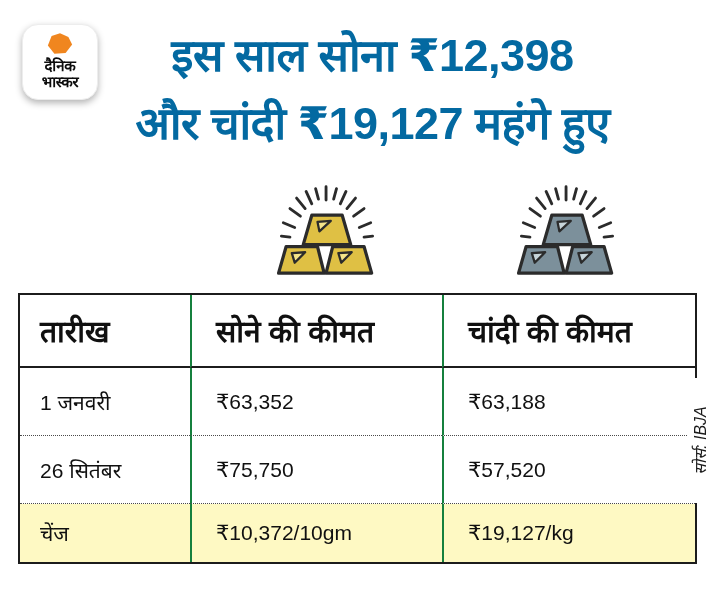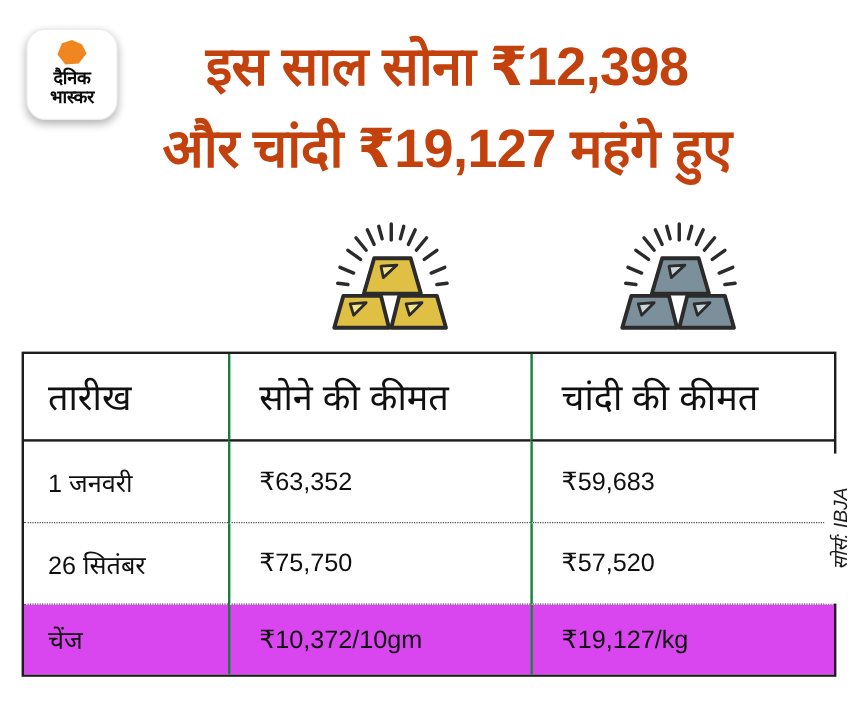--- a/index.html
+++ b/index.html
@@ -13,41 +13,41 @@
     position:absolute; left:22px; top:24px; width:76px; height:76px;
     background:#fff; border-radius:16px; border:1px solid #ededed;
     box-shadow:0 3px 7px rgba(0,0,0,.30);
     display:flex; flex-direction:column; align-items:center; box-sizing:border-box;
   }
   .logo svg { width:28px; height:25px; margin-top:7px; }
   .logo-text { text-align:center; font-weight:800; font-size:15px; line-height:15.5px; color:#0b0b0b; margin-top:1px; letter-spacing:-0.3px; }
   
   .title {
     position:absolute; left:85px; top:22px; width:575px; text-align:center;
-    font-weight:800; font-size:45px; line-height:68px; color:#c2410c; letter-spacing:-0.5px;
+    font-weight:800; font-size:45px; line-height:68px; color:#0369a1; letter-spacing:-0.5px;
   }
   
   .bars-icon { position:absolute; width:114px; height:96px; }
   .bars-icon.gold   { left:270px; top:181px; }
   .bars-icon.silver { left:510px; top:181px; }
   .ink  { stroke:#2b2b2b; stroke-width:3.4; stroke-linejoin:round; stroke-linecap:round; }
   .ray  { stroke:#2b2b2b; stroke-width:3; stroke-linecap:round; fill:none; }
   .hl   { stroke:#2b2b2b; stroke-width:2.4; stroke-linejoin:round; }
   
   .tbl {
     position:absolute; left:18px; top:293px; width:679px; height:271px;
     border:2px solid #1c1c1c; box-sizing:border-box; background:#fff;
     display:grid; grid-template-columns:170px 252px 1fr; grid-template-rows:73px 68px 68px 1fr;
   }
   .cell { display:flex; align-items:center; padding-left:24px; font-size:21px; color:#101010; box-sizing:border-box; white-space:nowrap; }
   .cell.c1 { padding-left:20px; }
   .cell.c2, .cell.c3 { border-left:2px solid #15803d; }
-  .cell.hd { font-weight:400; font-size:30px; border-bottom:2px solid #1c1c1c; }
+  .cell.hd { font-weight:700; font-size:30px; border-bottom:2px solid #1c1c1c; }
   .cell.rdot { border-bottom:1px dotted #4a4a4a; }
-  .cell.gray { background:#d946ef; }
+  .cell.gray { background:#fef9c3; }
   
   .source {
     position:absolute; left:687px; top:503px; width:125px; height:25px;
     transform-origin:0 0; transform:rotate(-90deg);
     background:#fff; display:flex; align-items:center; justify-content:center;
     font-style:italic; font-size:16px; color:#1a1a1a; white-space:nowrap;
   }
 </style>
 </head>
 <body>
@@ -121,21 +121,21 @@
     </svg>
   </div>
 
   <div class="tbl">
     <div class="cell hd c1">तारीख</div>
     <div class="cell hd c2">सोने की कीमत</div>
     <div class="cell hd c3">चांदी की कीमत</div>
 
     <div class="cell rdot c1">1 जनवरी</div>
     <div class="cell rdot c2">₹63,352</div>
-    <div class="cell rdot c3">₹59,683</div>
+    <div class="cell rdot c3">₹63,188</div>
 
     <div class="cell rdot c1">26 सितंबर</div>
     <div class="cell rdot c2">₹75,750</div>
     <div class="cell rdot c3">₹57,520</div>
 
     <div class="cell gray c1">चेंज</div>
     <div class="cell gray c2">₹10,372/10gm</div>
     <div class="cell gray c3">₹19,127/kg</div>
   </div>
 

